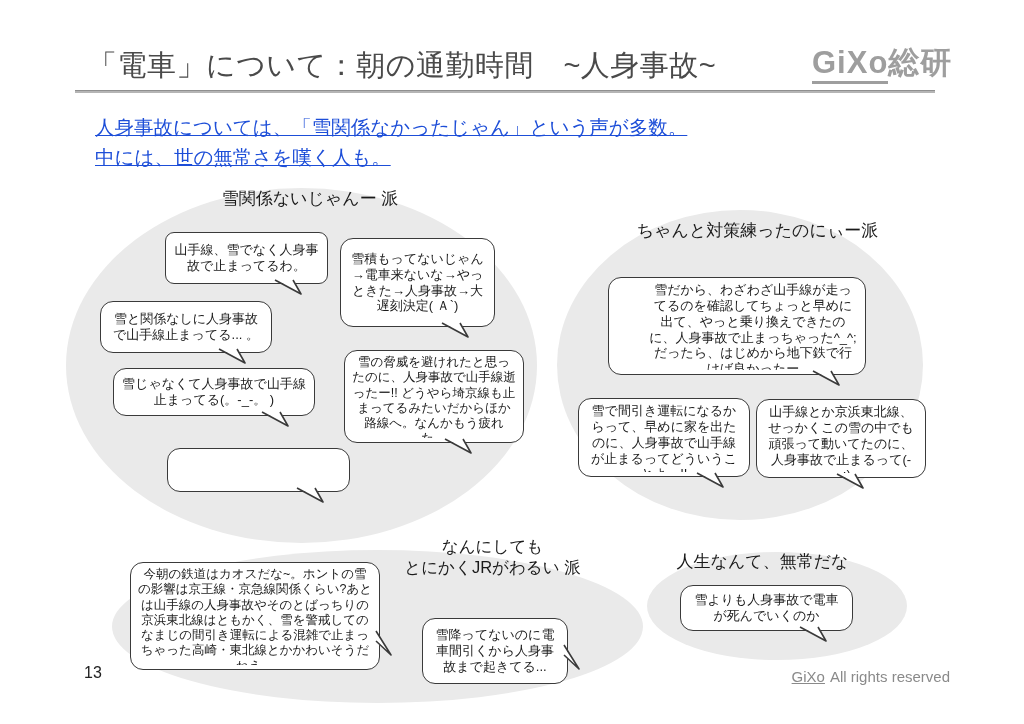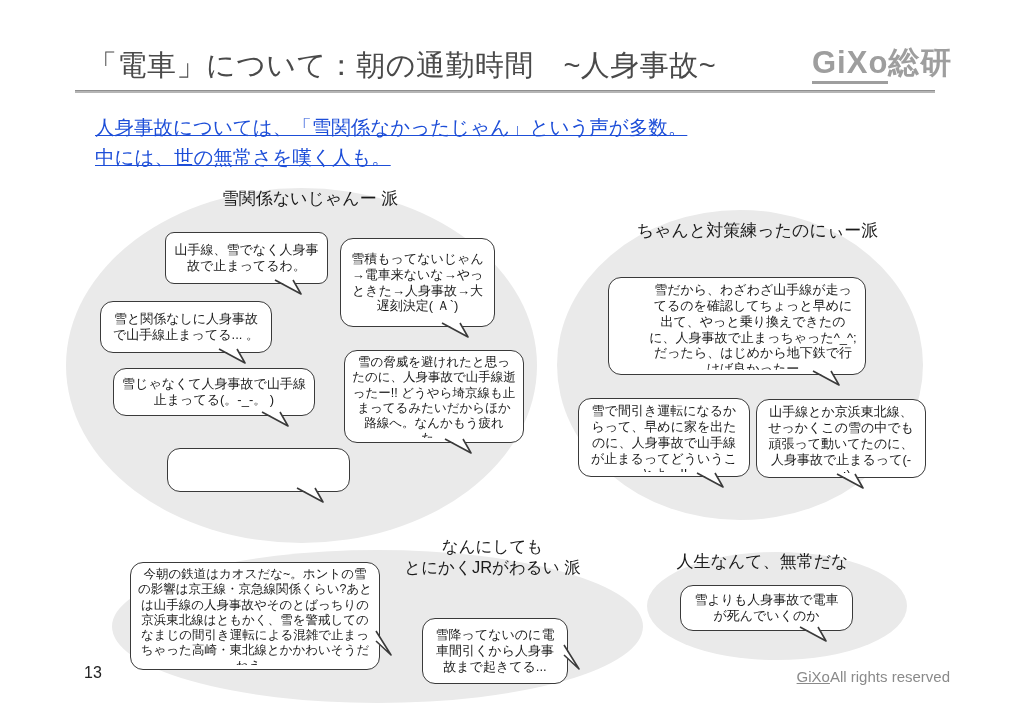--- a/index.html
+++ b/index.html
@@ -43,21 +43,21 @@
   .tail-br{right:24px;bottom:-13px;width:30px;height:17px;}
   .tail-r{right:-13px;bottom:10px;width:17px;height:30px;}
   .tf{fill:#ffffff;}
   .ts{fill:none;stroke:#3a3a3a;stroke-width:1.6;stroke-linejoin:round;}
   .page-num{position:absolute;left:84px;top:664px;font-size:16px;color:#222222;z-index:3;}
   .footer-right{
     position:absolute;left:705px;top:668px;width:245px;text-align:right;
     font-size:15px;color:#8a8a8a;z-index:3;white-space:nowrap;
   }
   .footer-right .brand{text-decoration:underline;}
-  .footer-right .rights{}
+  .footer-right .rights{margin-left:5px;}
 </style>
 </head>
 <body>
 
 <div class="slide">
 
   <div class="title">「電車」について：朝の通勤時間　~人身事故~</div>
 
   <div class="logo">
     <span class="logo-main">GiXo</span><span class="logo-suffix">総研</span>

